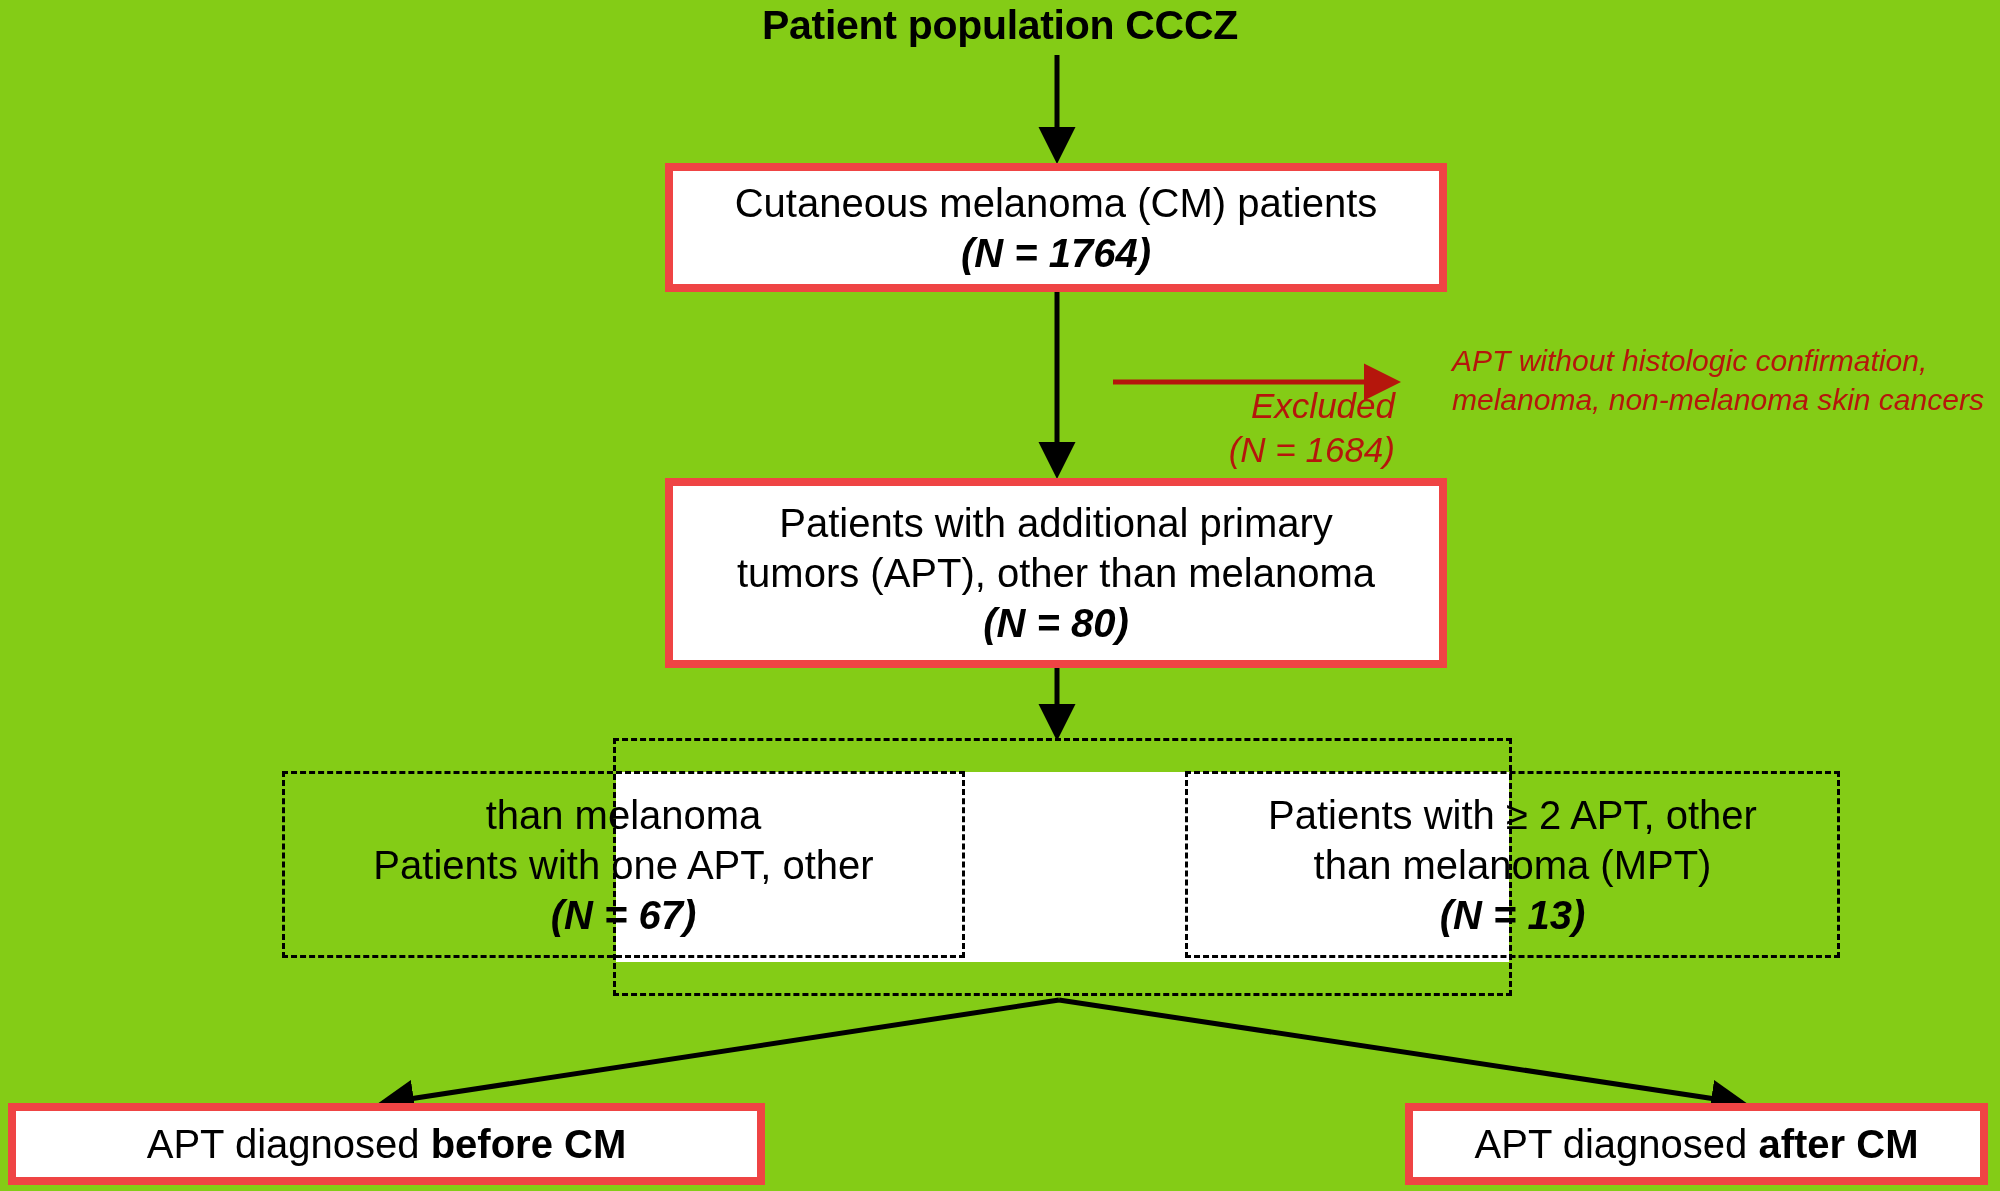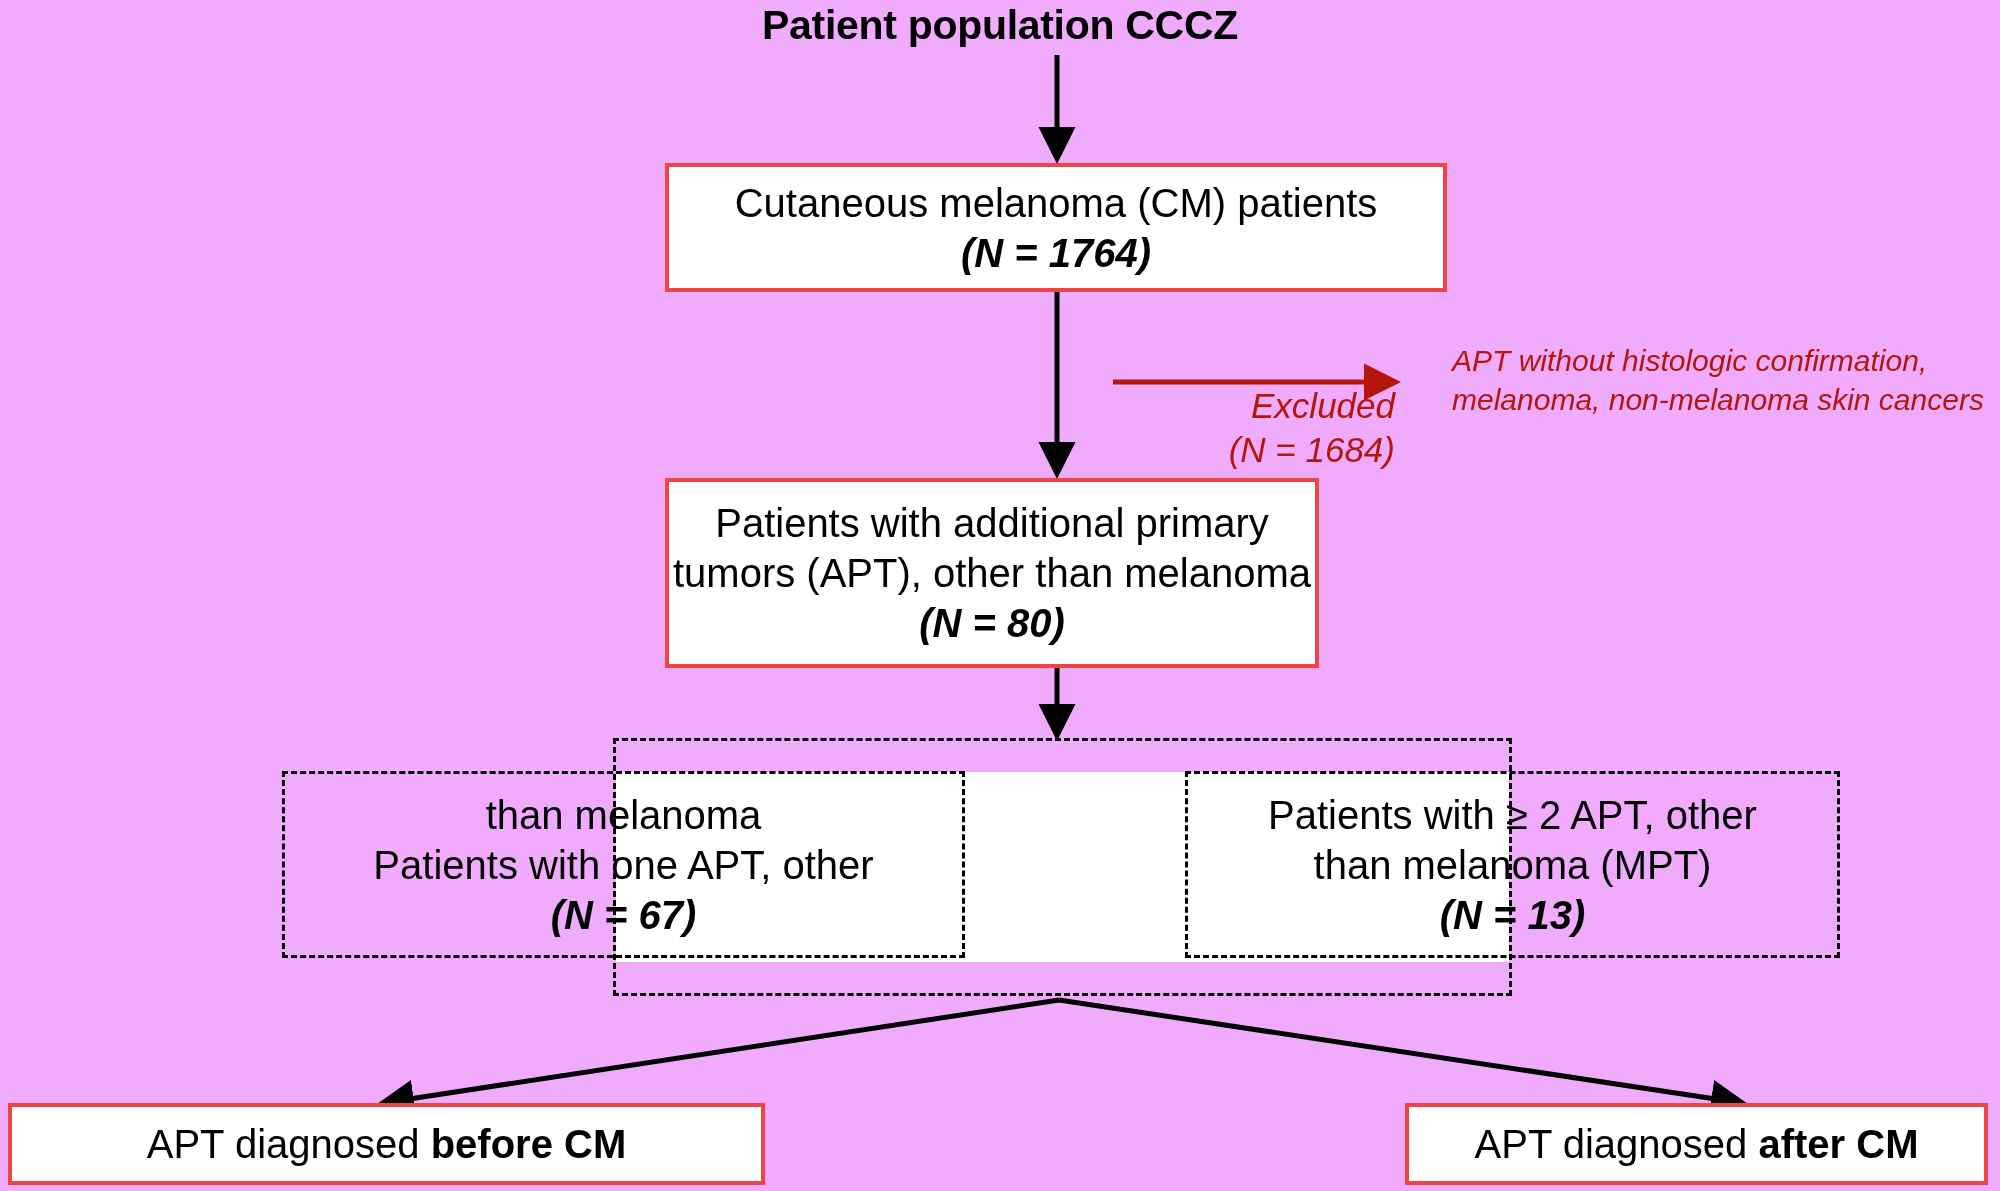--- a/index.html
+++ b/index.html
@@ -8,40 +8,40 @@
     background: #ffffff;
   }
   body {
     font-family: "Liberation Sans", sans-serif;
     color: #000000;
   }
   #canvas {
     position: relative;
     width: 2000px;
     height: 1191px;
-    background: #f0abfc;
+    background: #84cc16;
     overflow: hidden;
   }
   .abs { position: absolute; }
 
   
   .title {
     left: 0;
     top: 2px;
     width: 2000px;
     text-align: center;
     font-size: 41px;
     font-weight: bold;
     letter-spacing: -0.3px;
     line-height: 46px;
   }
 
   
   .box-solid {
-    border: 4px solid #ef4444;
+    border: 8px solid #ef4444;
     background: #ffffff;
     box-sizing: border-box;
     display: flex;
     flex-direction: column;
     align-items: center;
     justify-content: center;
     text-align: center;
   }
   .box-dashed {
     border: 3px dashed #000000;
@@ -138,21 +138,21 @@
   <div class="abs excl-label" style="left:1113px; top:336px; width:282px;">
     <div>Excluded</div>
     <div>(N = 1684)</div>
   </div>
 
   <div class="abs excl-note" style="left:1452px; top:341px; width:540px;">
     <div>APT without histologic confirmation,</div>
     <div>melanoma, non-melanoma skin cancers</div>
   </div>
 
-  <div class="abs box-solid" style="left:665px; top:478px; width:654px; height:190px;">
+  <div class="abs box-solid" style="left:665px; top:478px; width:782px; height:190px;">
     <div class="line-reg">Patients with additional primary</div>
     <div class="line-reg">tumors (APT), other than melanoma</div>
     <div class="line-n">(N = 80)</div>
   </div>
 
   <div class="abs bracket" style="left:613px; top:738px; width:899px; height:258px;"></div>
 
   <div class="abs" style="left:616px; top:772px; width:893px; height:190px; background:#ffffff;"></div>
 
   <div class="abs box-dashed" style="left:282px; top:771px; width:683px; height:187px;">

